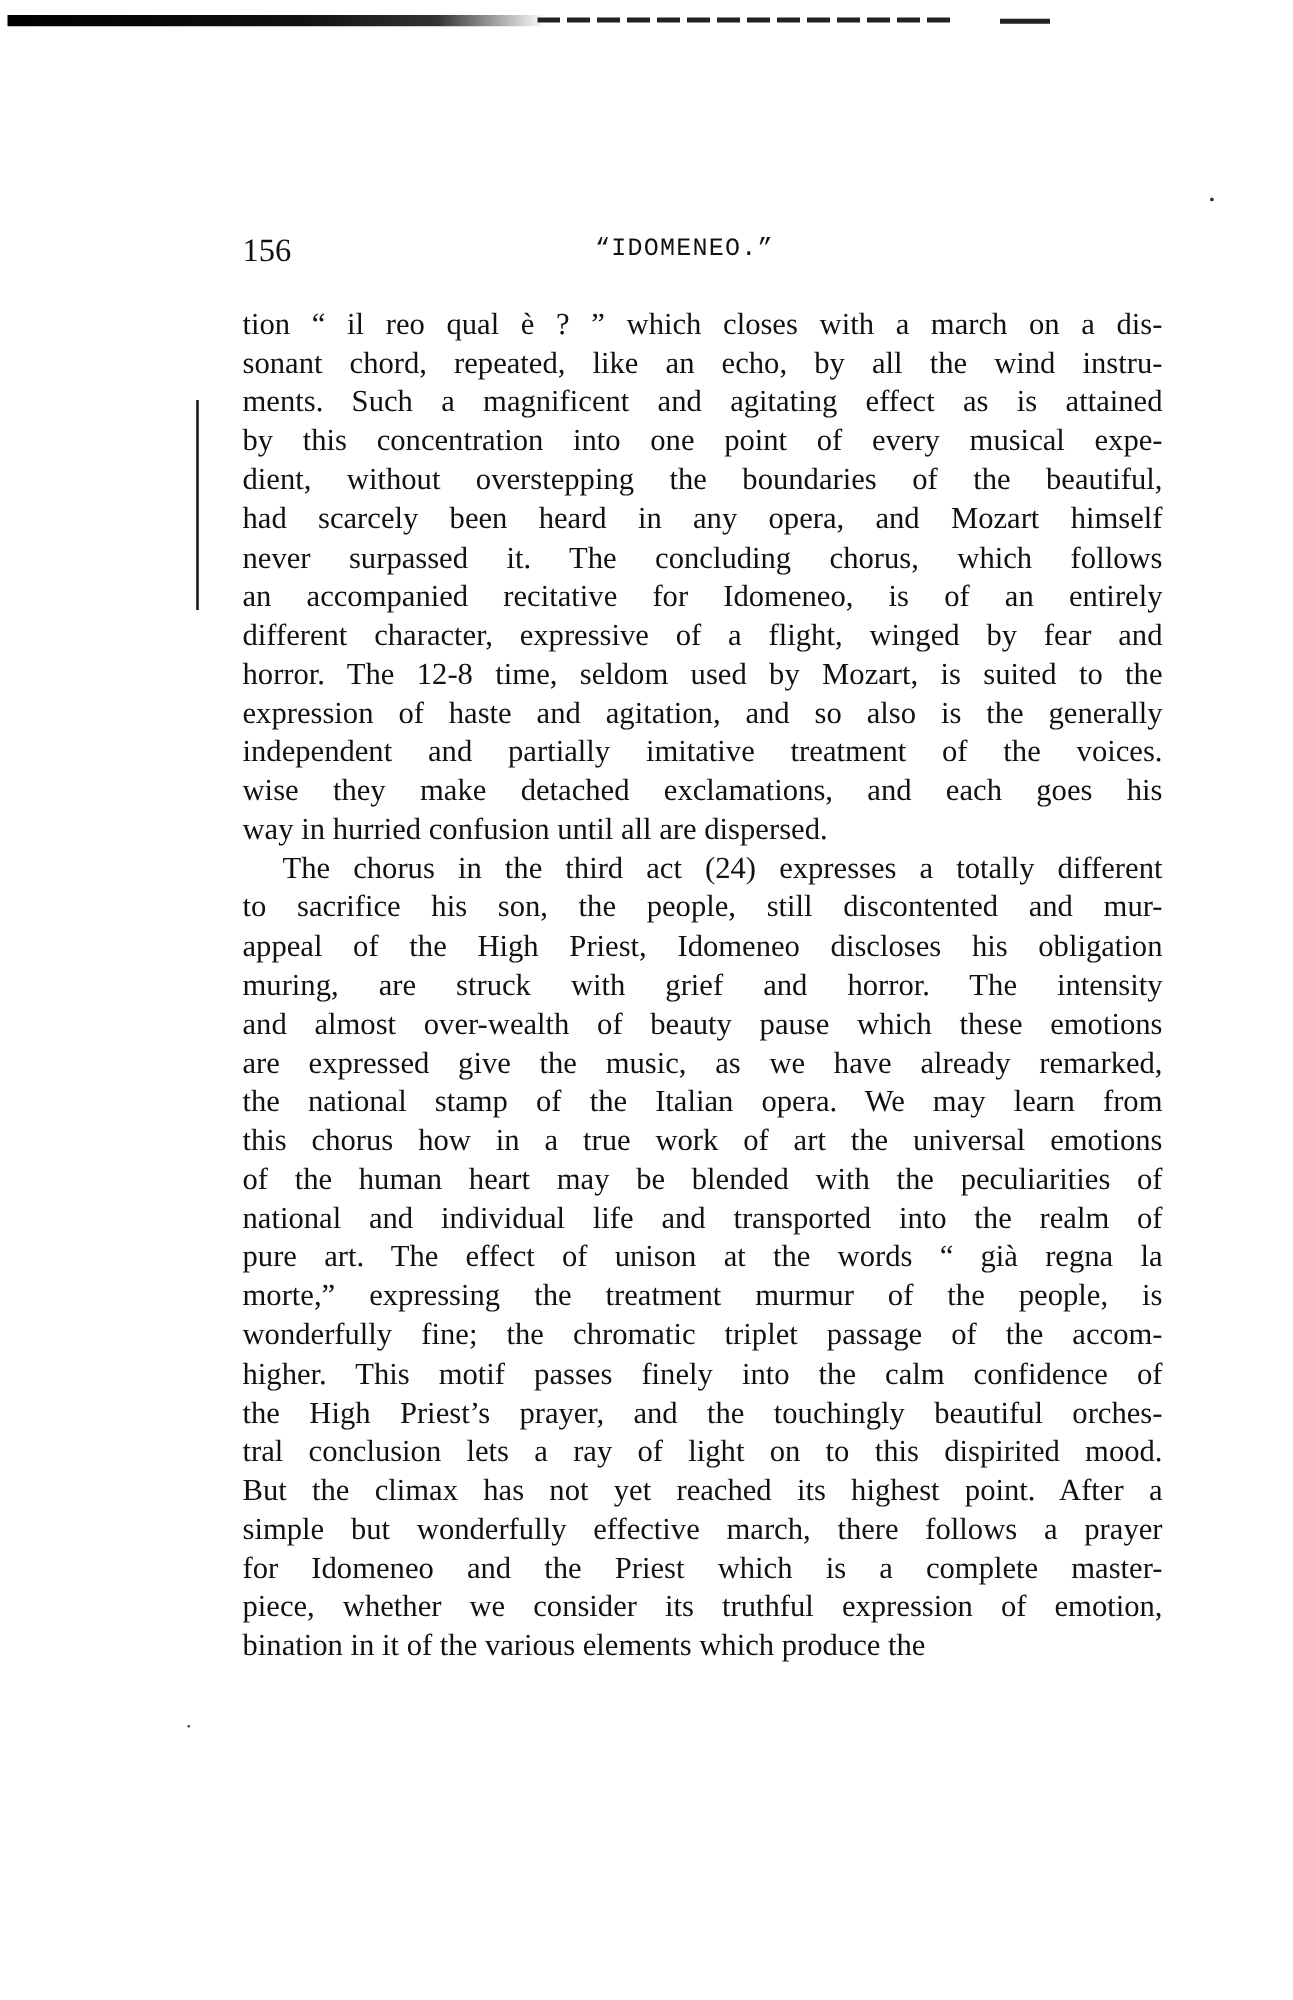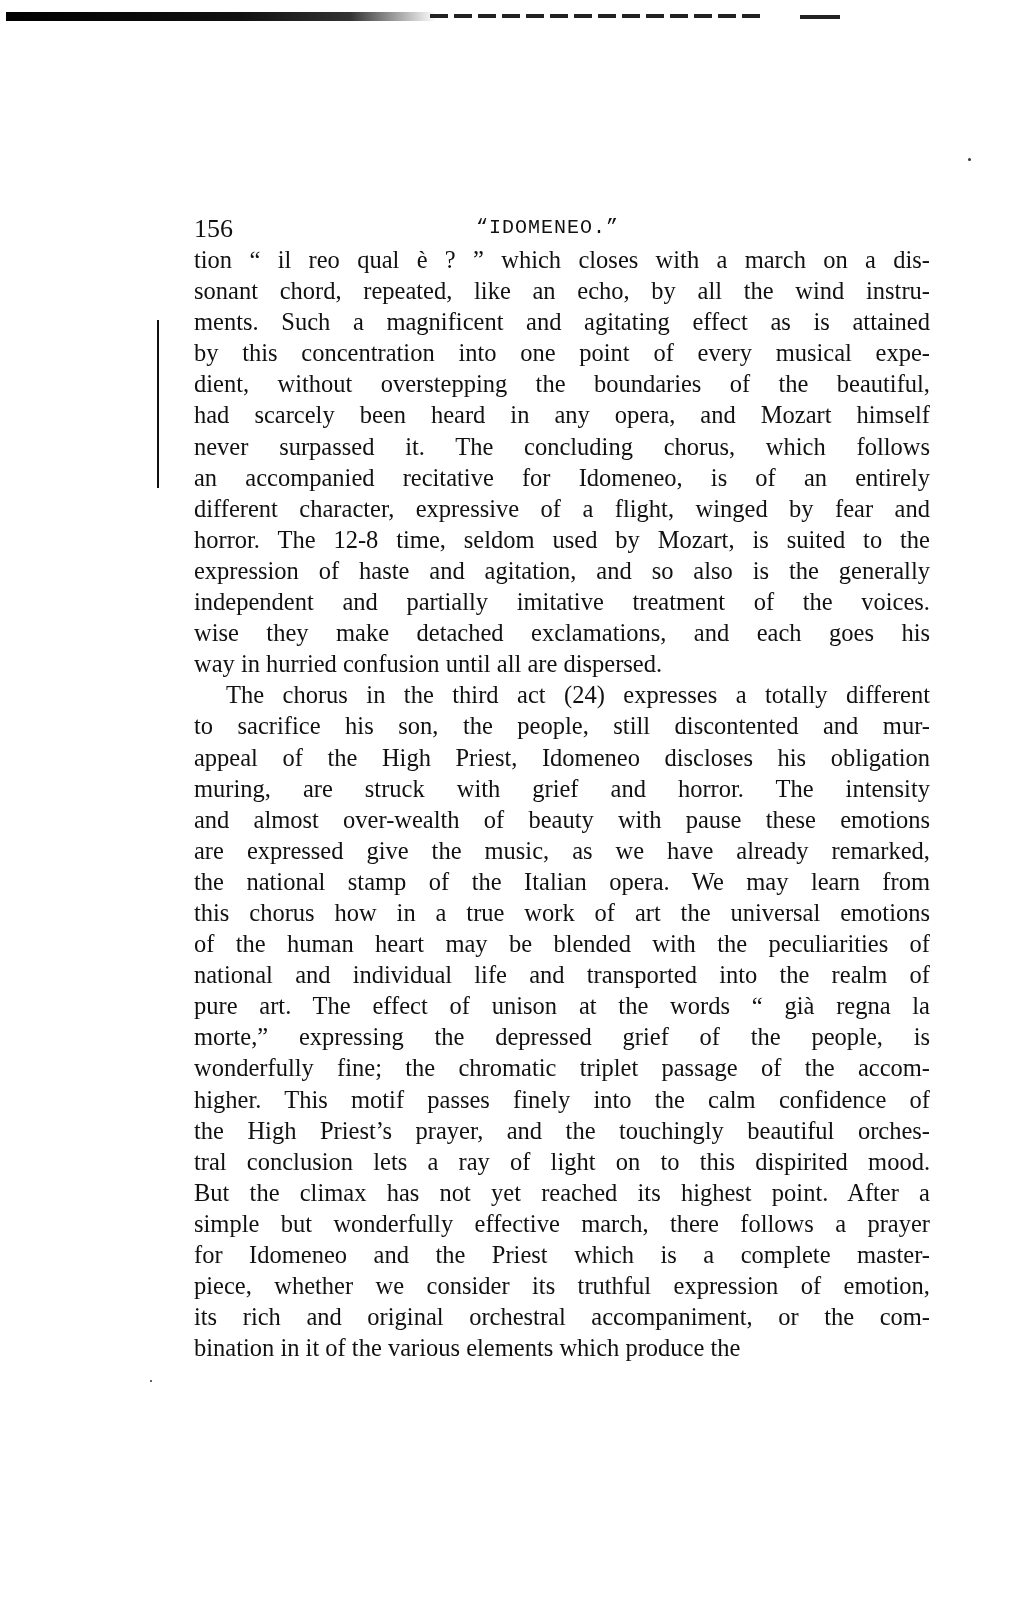--- a/index.html
+++ b/index.html
@@ -2,21 +2,21 @@
 <html><head>
   <meta charset="utf-8">
   <style>
     html, body { margin: 0; padding: 0; background: #ffffff; }
     body { width: 1034px; height: 1600px; position: relative; overflow: hidden; font-family: "Liberation Serif", "DejaVu Serif", serif; color: #111; }
     .scan-edge { position: absolute; left: 6px; top: 12px; width: 430px; height: 9px; background: linear-gradient(90deg, #000 0%, #111 55%, #333 80%, rgba(0,0,0,0) 100%); }
     .scan-edge2 { position: absolute; left: 430px; top: 14px; width: 330px; height: 4px; background: repeating-linear-gradient(90deg, #222 0 18px, transparent 18px 24px); }
     .scan-edge3 { position: absolute; left: 800px; top: 15px; width: 40px; height: 4px; background: #222; }
     .dot { position: absolute; width: 3px; height: 3px; background: #333; border-radius: 50%; }
     .margin-bar { position: absolute; left: 157px; top: 320px; width: 2px; height: 168px; background: #111; }
-    .header { position: absolute; top: 186px; left: 194px; width: 740px; height: 30px; font-size: 26px; margin-top: 28px; }
+    .header { position: absolute; top: 186px; left: 194px; width: 740px; height: 30px; font-size: 26px; }
     .page-number { position: absolute; left: 0; top: 0; }
     .running-title { position: absolute; left: 282px; top: 2px; font-size: 20px; letter-spacing: 1px; font-family: Liberation Mono, monospace; }
     .body-text { position: absolute; left: 194px; top: 244px; width: 736px; font-size: 24.5px; line-height: 31.1px; }
     .line { display: block; text-align: justify; text-align-last: justify; white-space: nowrap; height: 31.1px; }
     .line.last { text-align-last: left; }
     .line.indent { padding-left: 32px; }
   </style>
 </head>
 <body>
 
@@ -47,32 +47,31 @@
       <span class="line">expression of haste and agitation, and so also is the generally</span>
       <span class="line">independent and partially imitative treatment of the voices.</span>
       <span class="line">wise they make detached exclamations, and each goes his</span>
       <span class="line last">way in hurried confusion until all are dispersed.</span>
     </div>
     <div>
       <span class="line indent">The chorus in the third act (24) expresses a totally different</span>
       <span class="line">to sacrifice his son, the people, still discontented and mur-</span>
       <span class="line">appeal of the High Priest, Idomeneo discloses his obligation</span>
       <span class="line">muring, are struck with grief and horror. The intensity</span>
-      <span class="line">and almost over-wealth of beauty with pause these emotions</span>
+      <span class="line">and almost over-wealth of beauty pause which these emotions</span>
       <span class="line">are expressed give the music, as we have already remarked,</span>
       <span class="line">the national stamp of the Italian opera. We may learn from</span>
       <span class="line">this chorus how in a true work of art the universal emotions</span>
       <span class="line">of the human heart may be blended with the peculiarities of</span>
       <span class="line">national and individual life and transported into the realm of</span>
       <span class="line">pure art. The effect of unison at the words “ già regna la</span>
-      <span class="line">morte,” expressing the depressed grief of the people, is</span>
+      <span class="line">morte,” expressing the treatment murmur of the people, is</span>
       <span class="line">wonderfully fine; the chromatic triplet passage of the accom-</span>
       <span class="line">higher. This motif passes finely into the calm confidence of</span>
       <span class="line">the High Priest’s prayer, and the touchingly beautiful orches-</span>
       <span class="line">tral conclusion lets a ray of light on to this dispirited mood.</span>
       <span class="line">But the climax has not yet reached its highest point. After a</span>
       <span class="line">simple but wonderfully effective march, there follows a prayer</span>
       <span class="line">for Idomeneo and the Priest which is a complete master-</span>
       <span class="line">piece, whether we consider its truthful expression of emotion,</span>
-      <span class="line">its rich and original orchestral accompaniment, or the com-</span>
       <span class="line last">bination in it of the various elements which produce the</span>
     </div>
   </div>
 
 </body></html>

